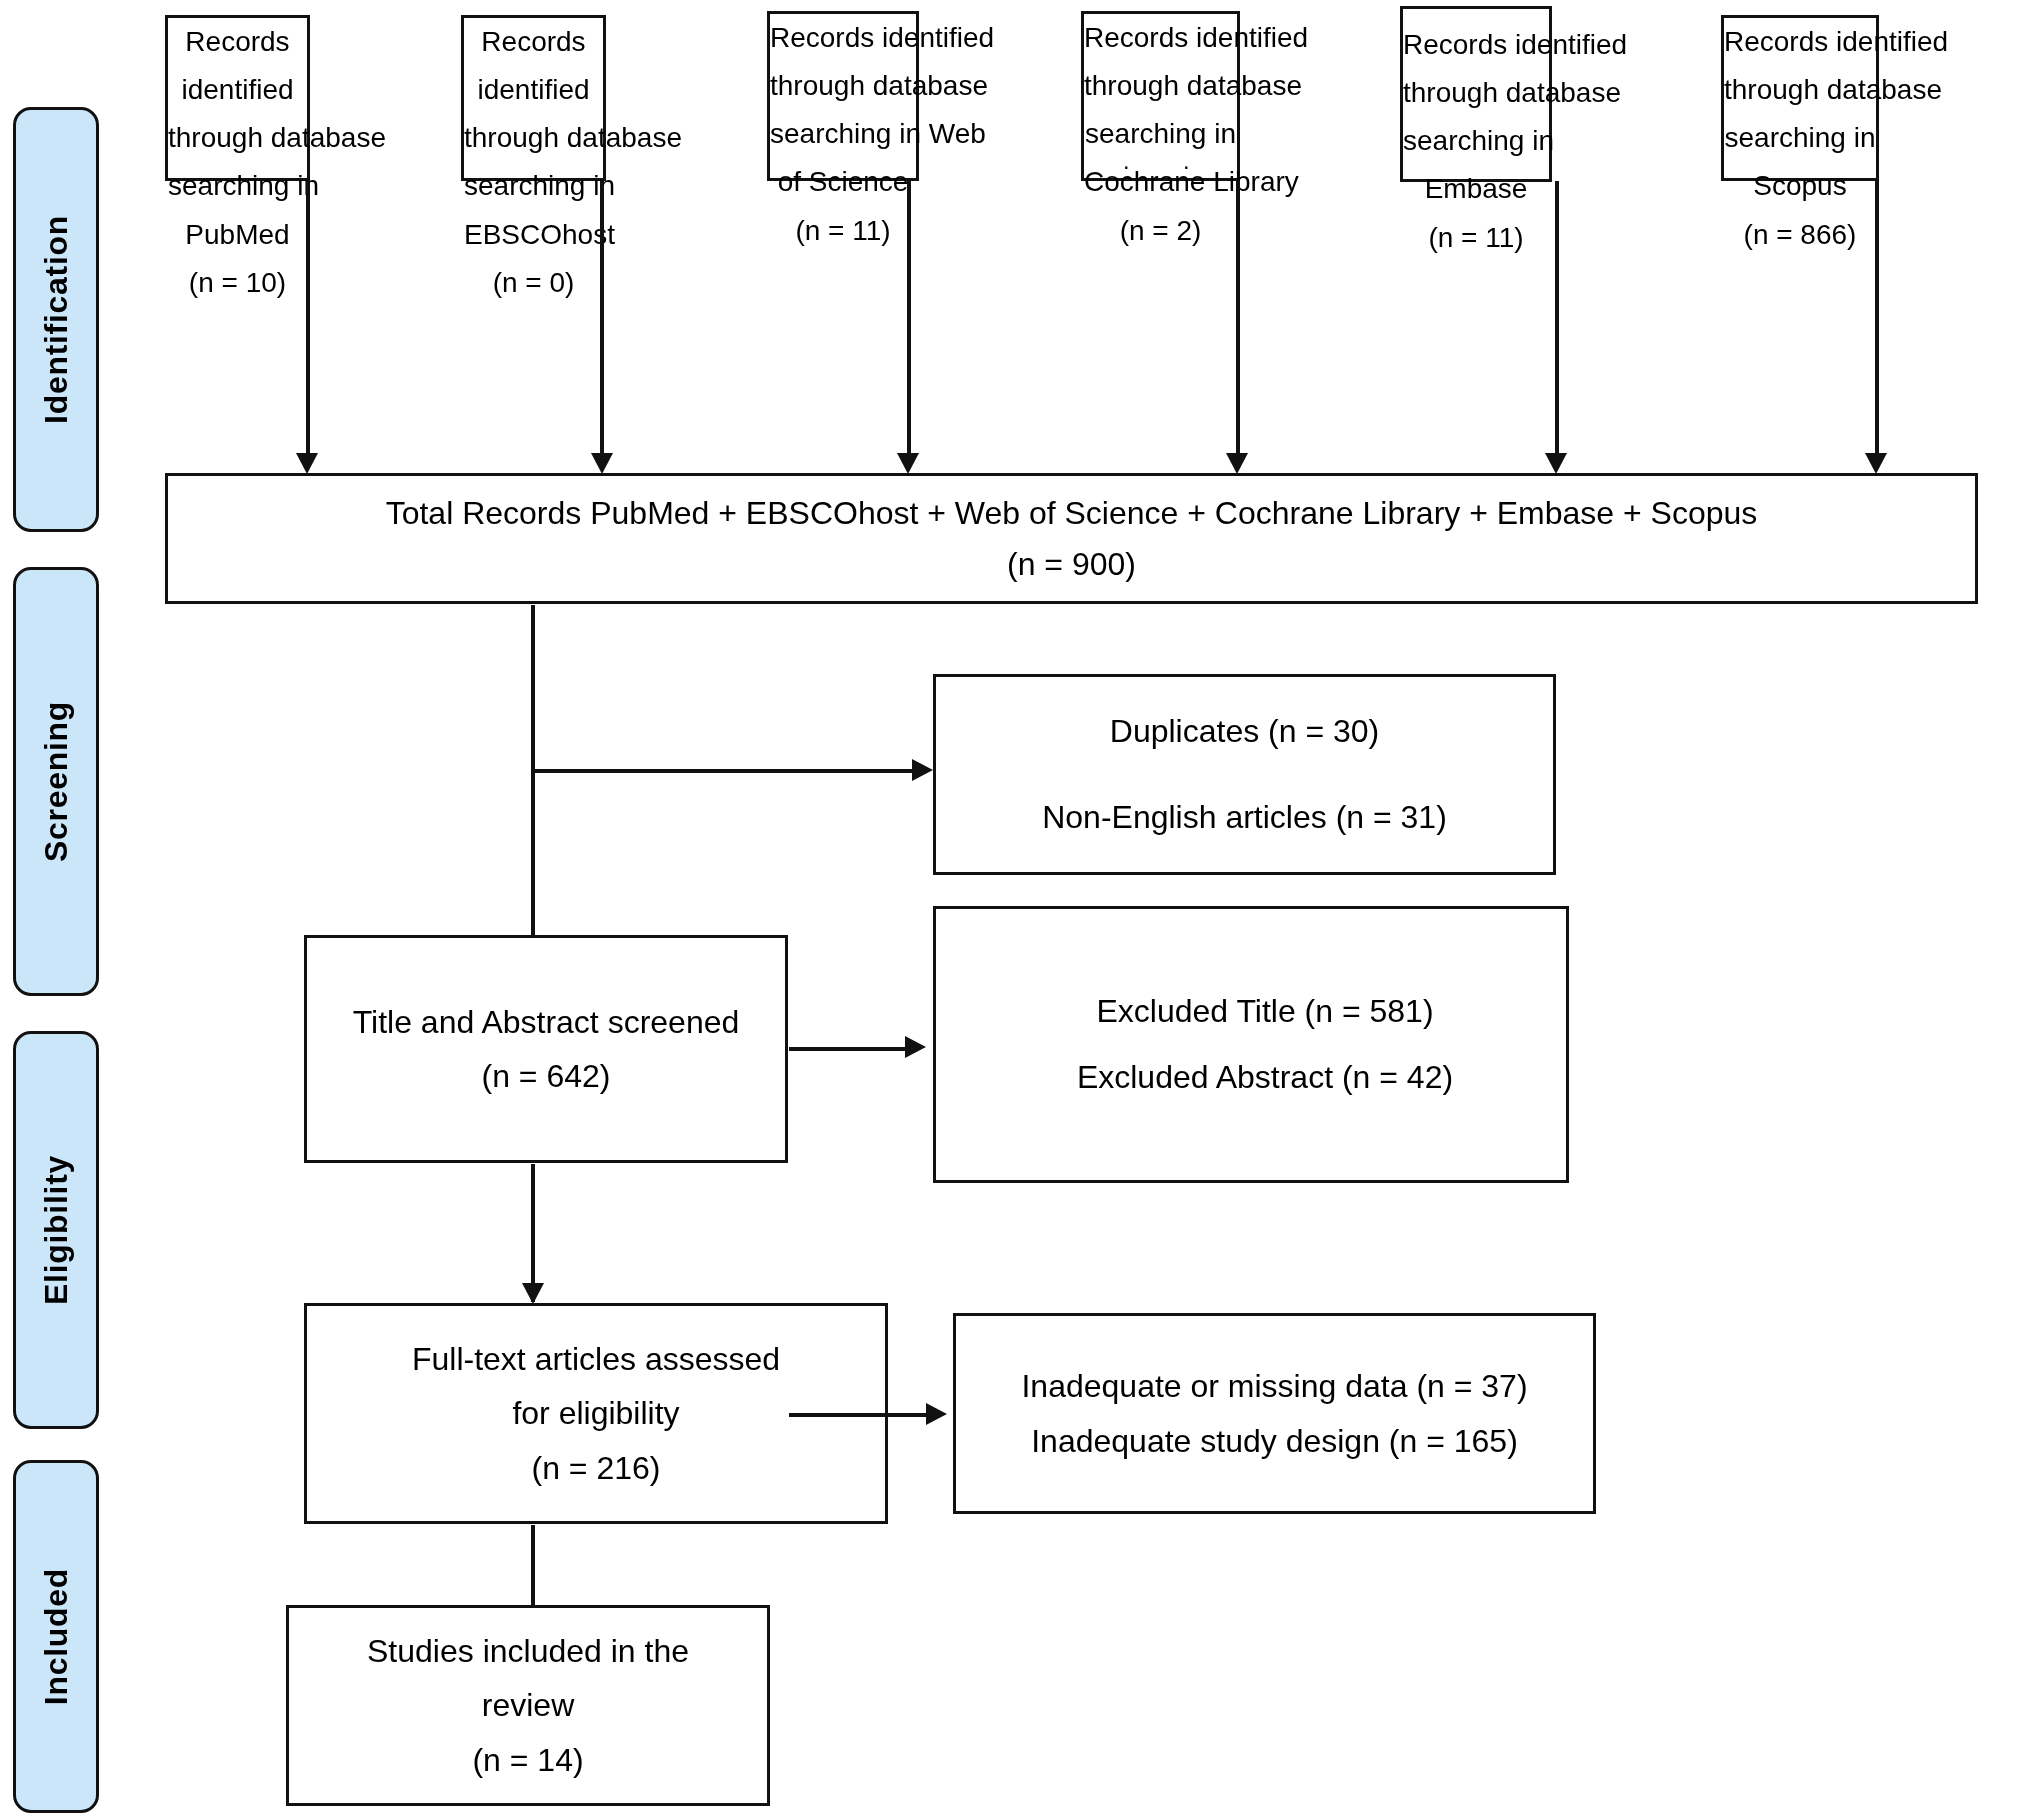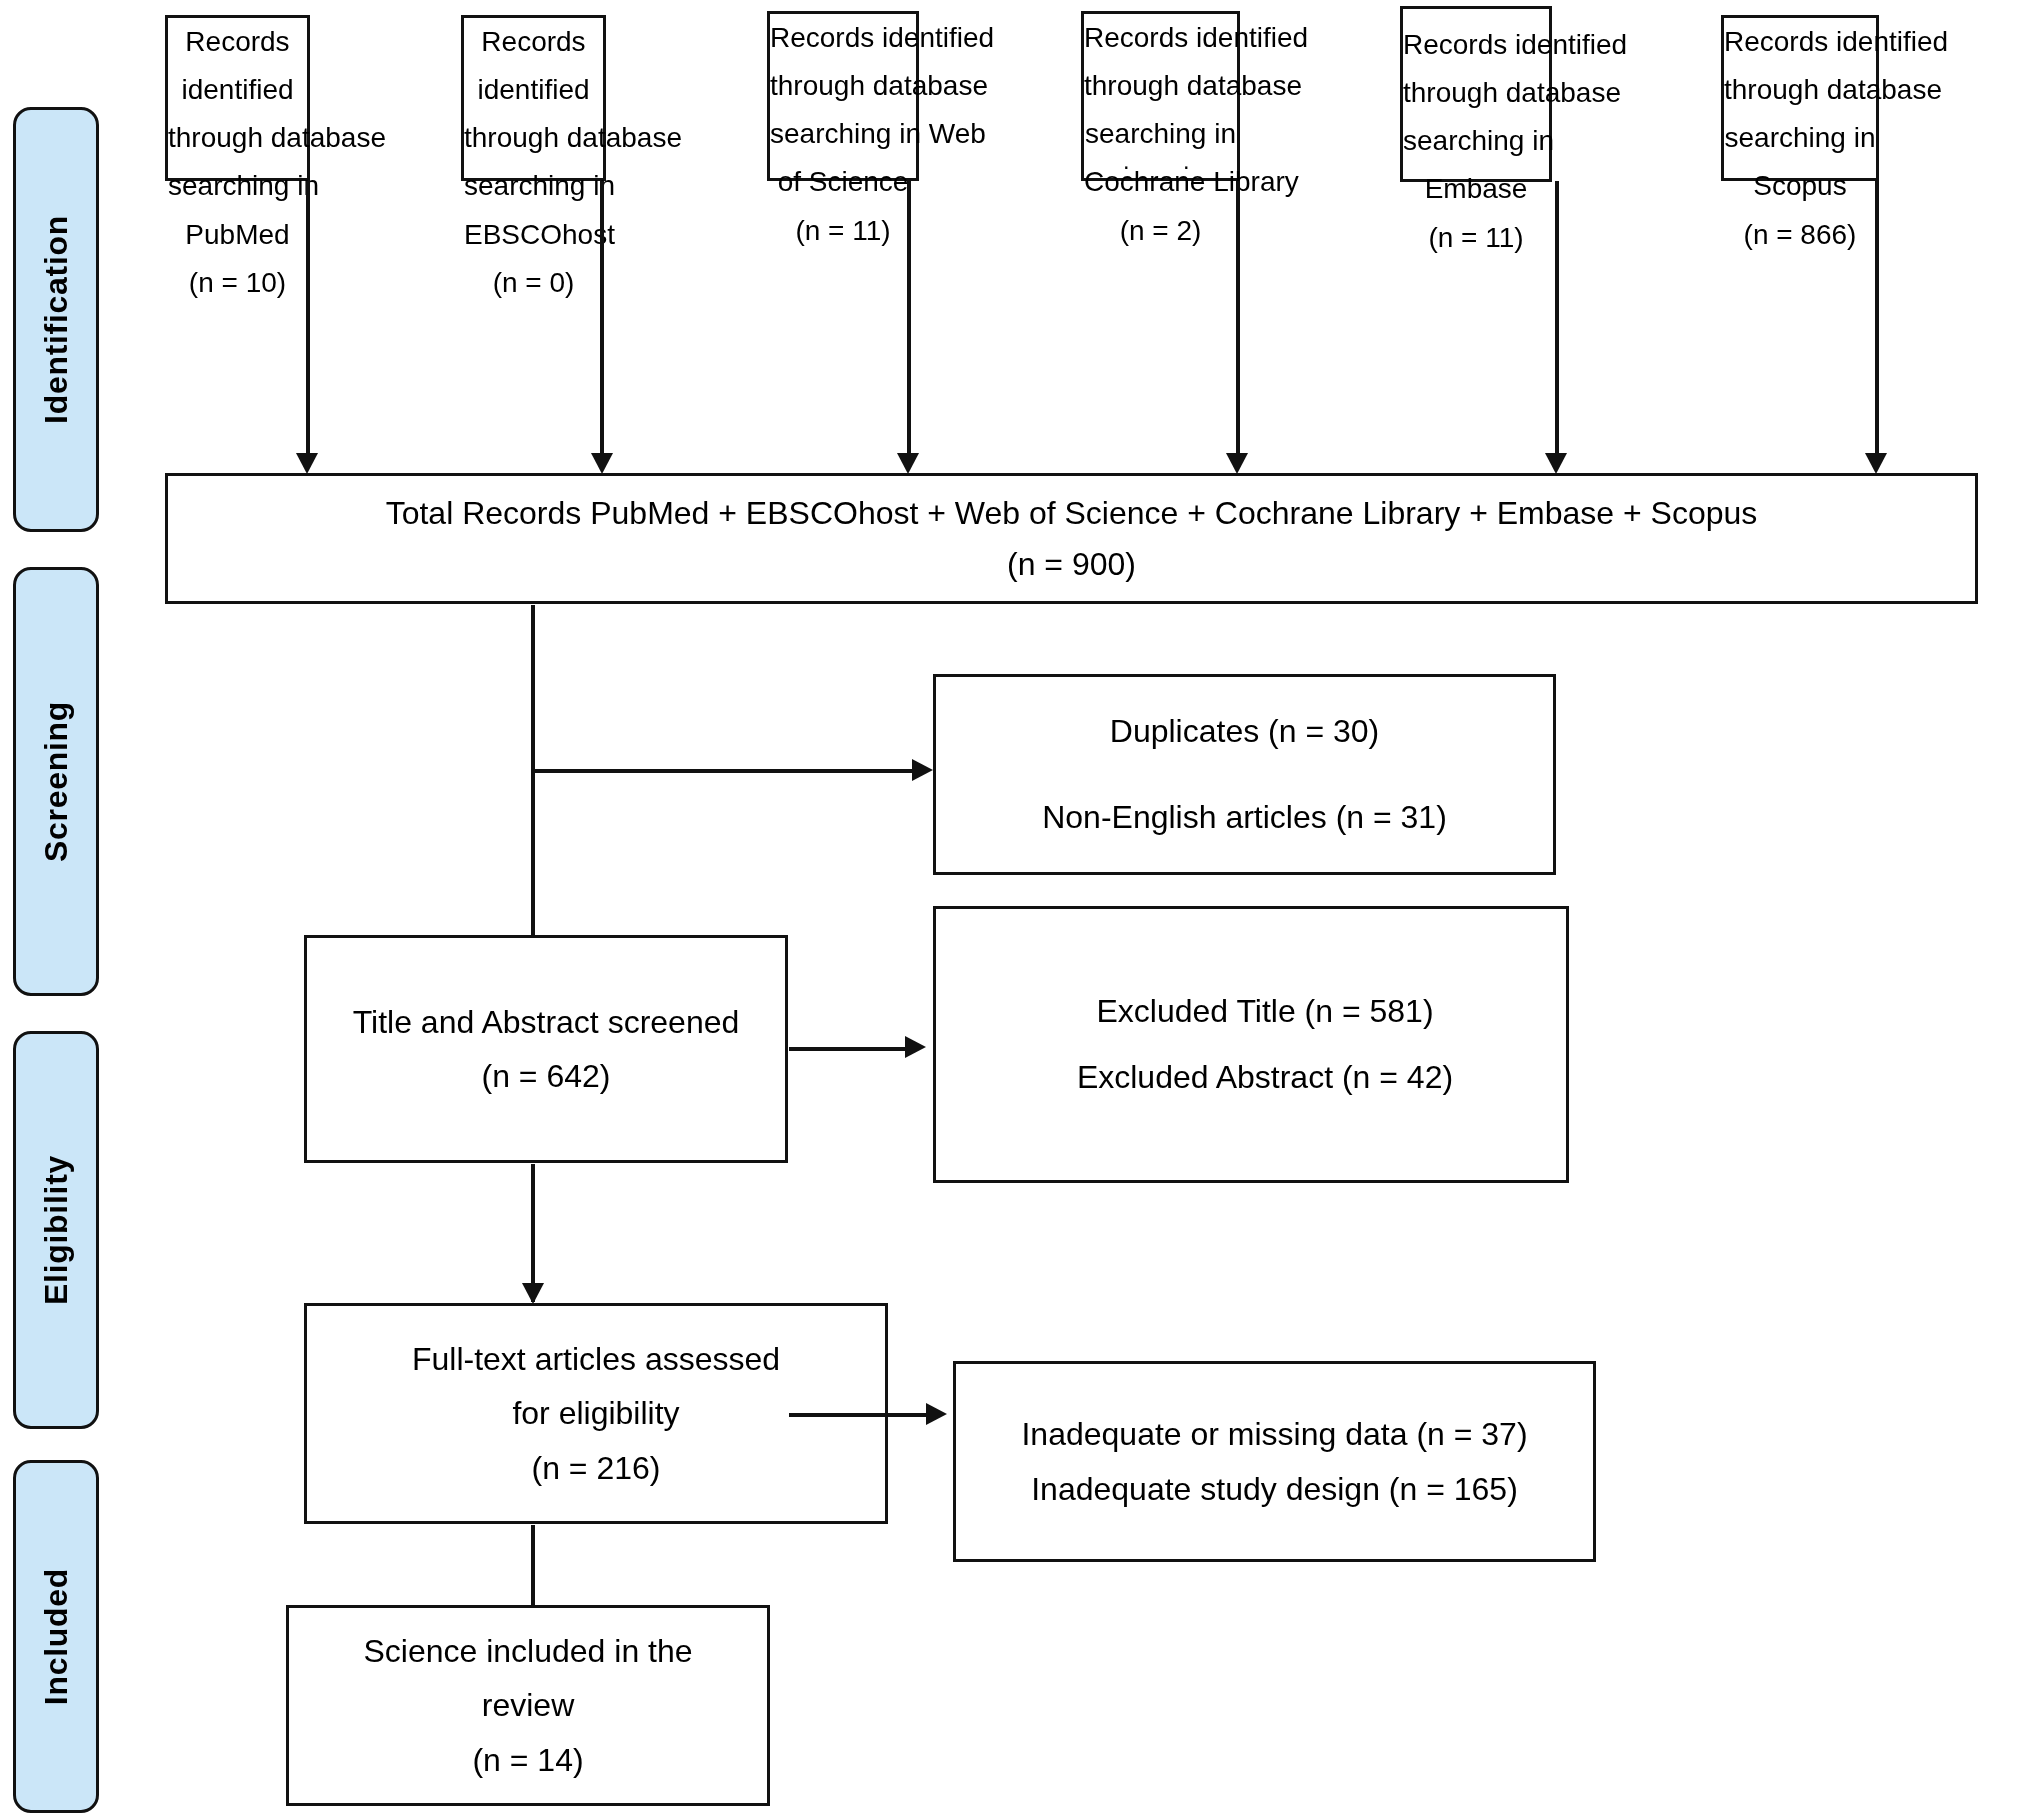--- a/index.html
+++ b/index.html
@@ -228,28 +228,28 @@
 
   <div class="fbox mid t-body2" style="left:304px; top:1303px; width:584px; height:221px;">
     <span class="ln">Full-text articles assessed</span>
     <span class="ln">for eligibility</span>
     <span class="ln">(n = 216)</span>
   </div>
 
   <div class="hline" style="left:789px; top:1413px; width:138px;"></div>
   <div class="arrow-right" style="left:926px; top:1403px;"></div>
 
-  <div class="fbox mid t-body2" style="left:953px; top:1313px; width:643px; height:201px;margin-top:48px;">
+  <div class="fbox mid t-body2" style="left:953px; top:1313px; width:643px; height:201px;">
     <span class="ln">Inadequate or missing data (n = 37)</span>
     <span class="ln">Inadequate study design (n = 165)</span>
   </div>
 
   <div class="vline" style="left:531px; top:1525px; width:3.5px; height:199px;"></div>
   <div class="arrow-down" style="left:522px; top:1707px;"></div>
 
   <div class="fbox mid t-body2" style="left:286px; top:1605px; width:484px; height:201px;">
-    <span class="ln">Science included in the</span>
+    <span class="ln">Studies included in the</span>
     <span class="ln">review</span>
     <span class="ln">(n = 14)</span>
   </div>
 
 </div>
 
 
 </body></html>

